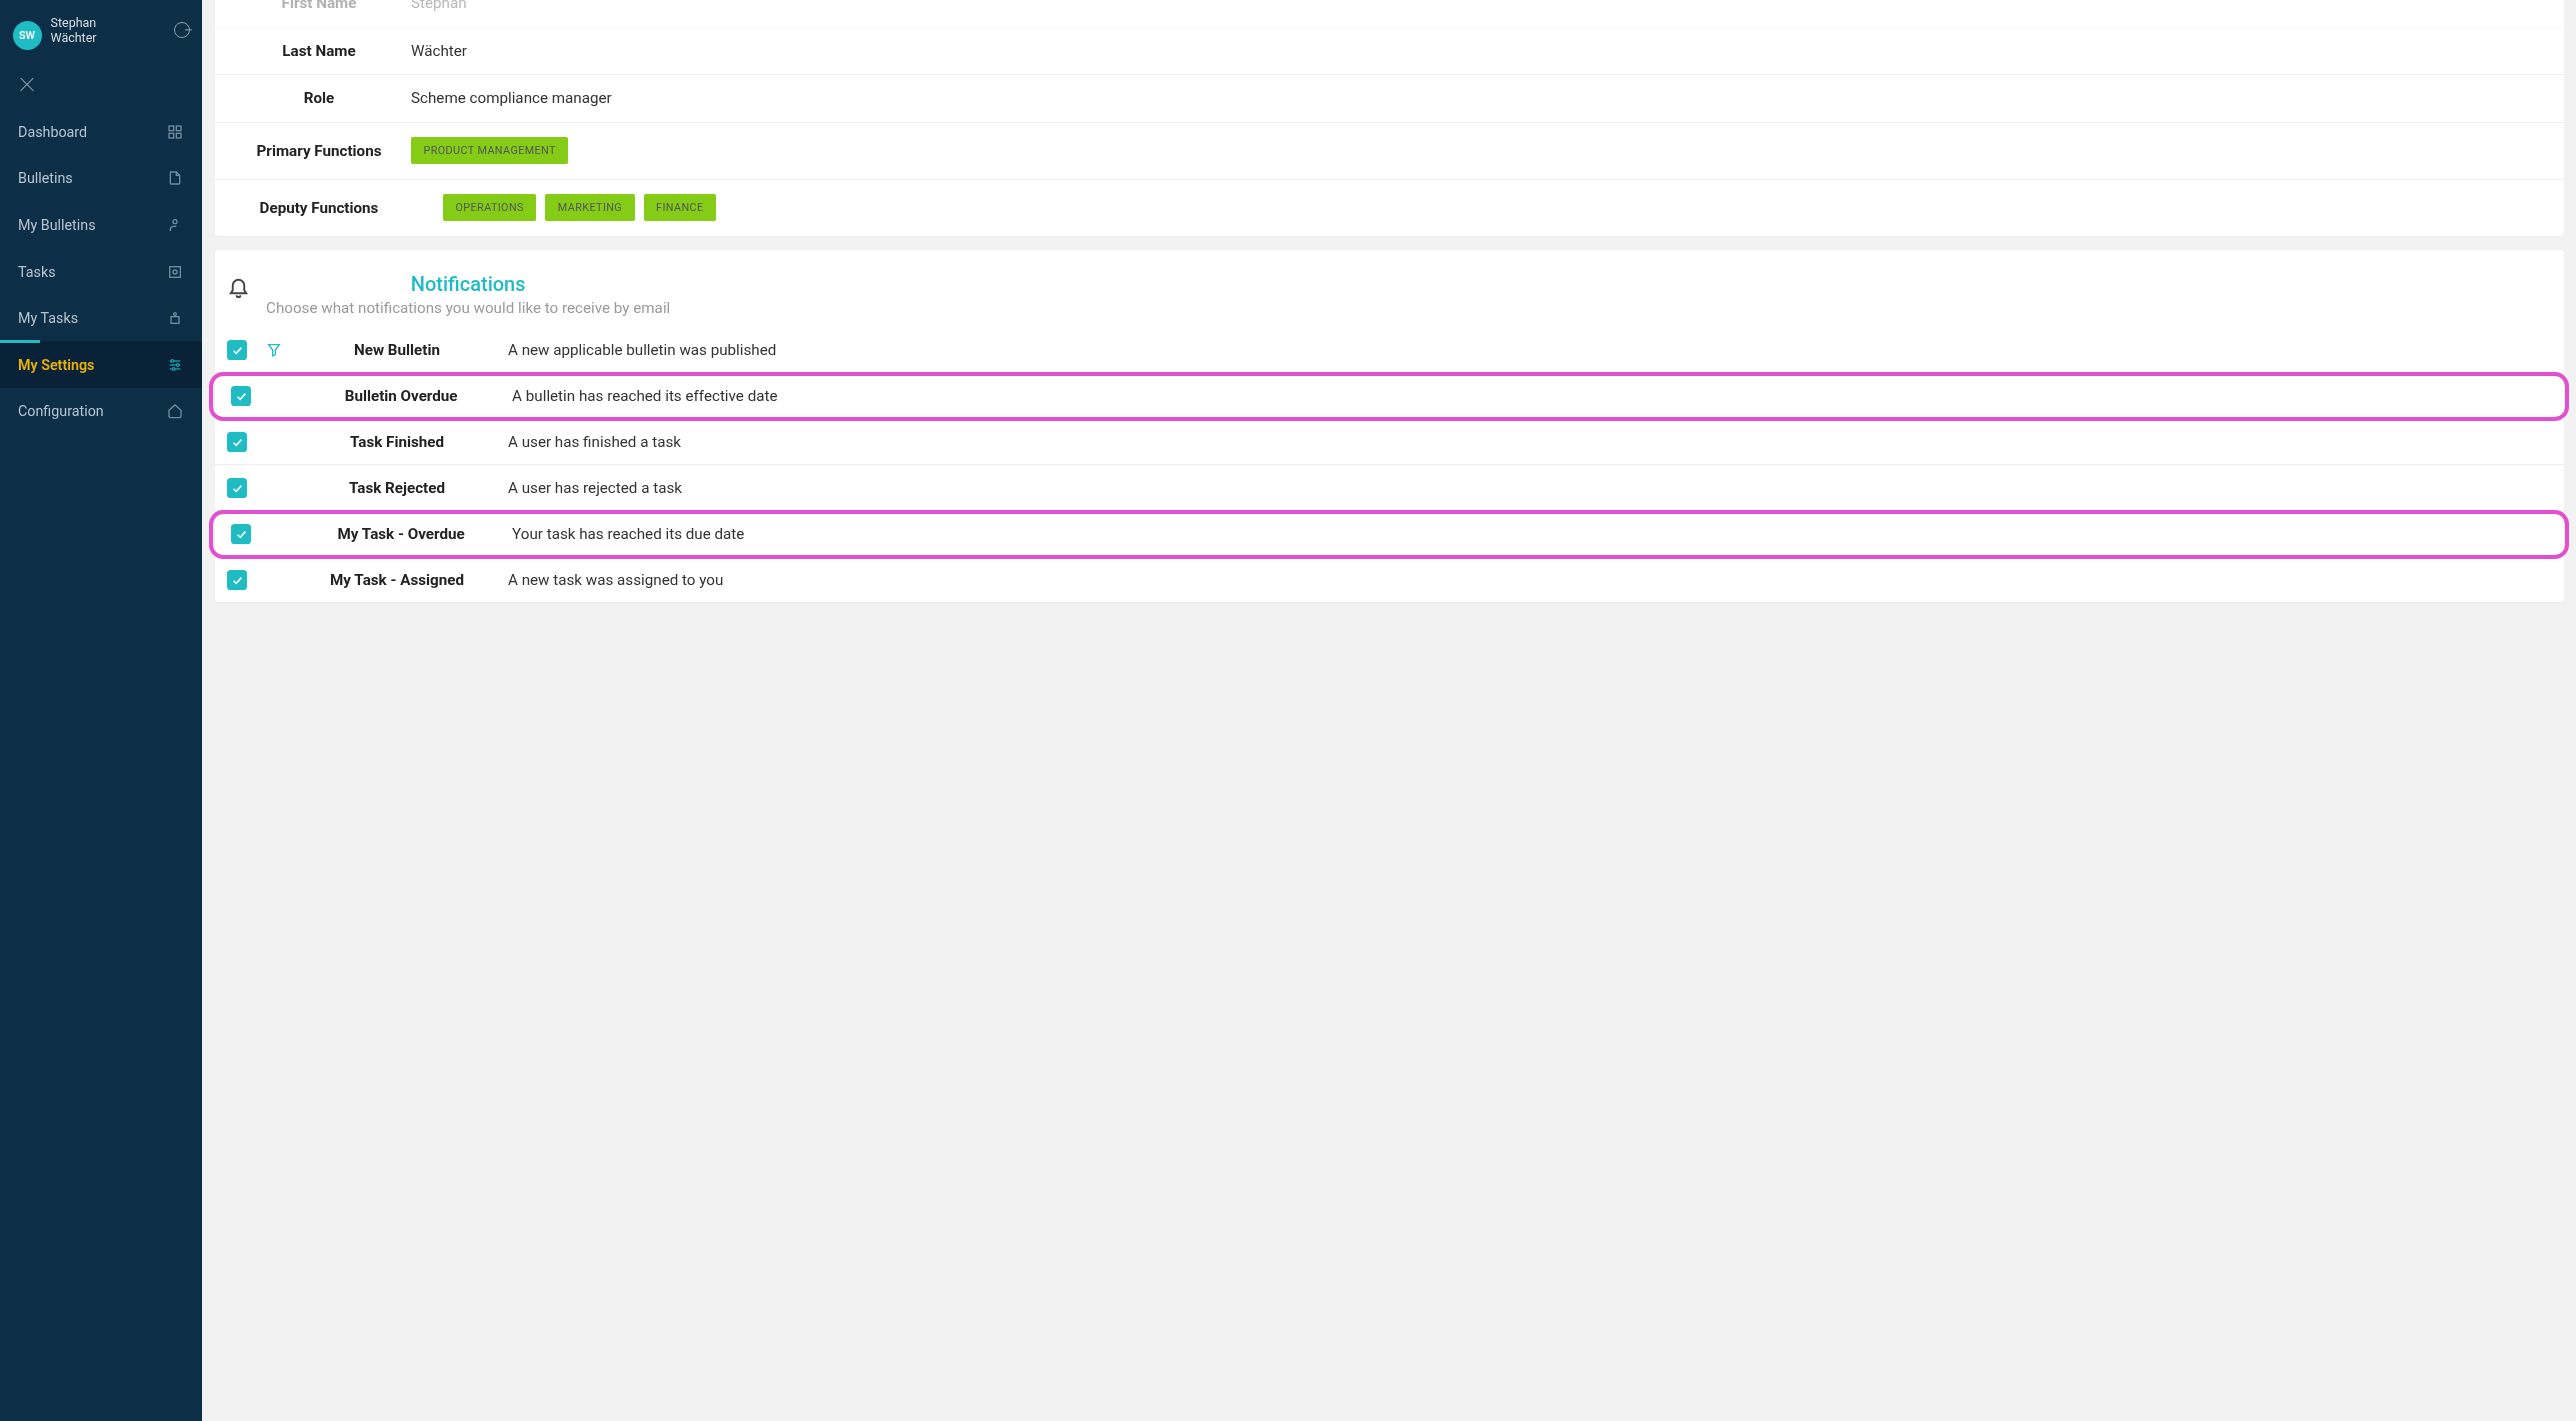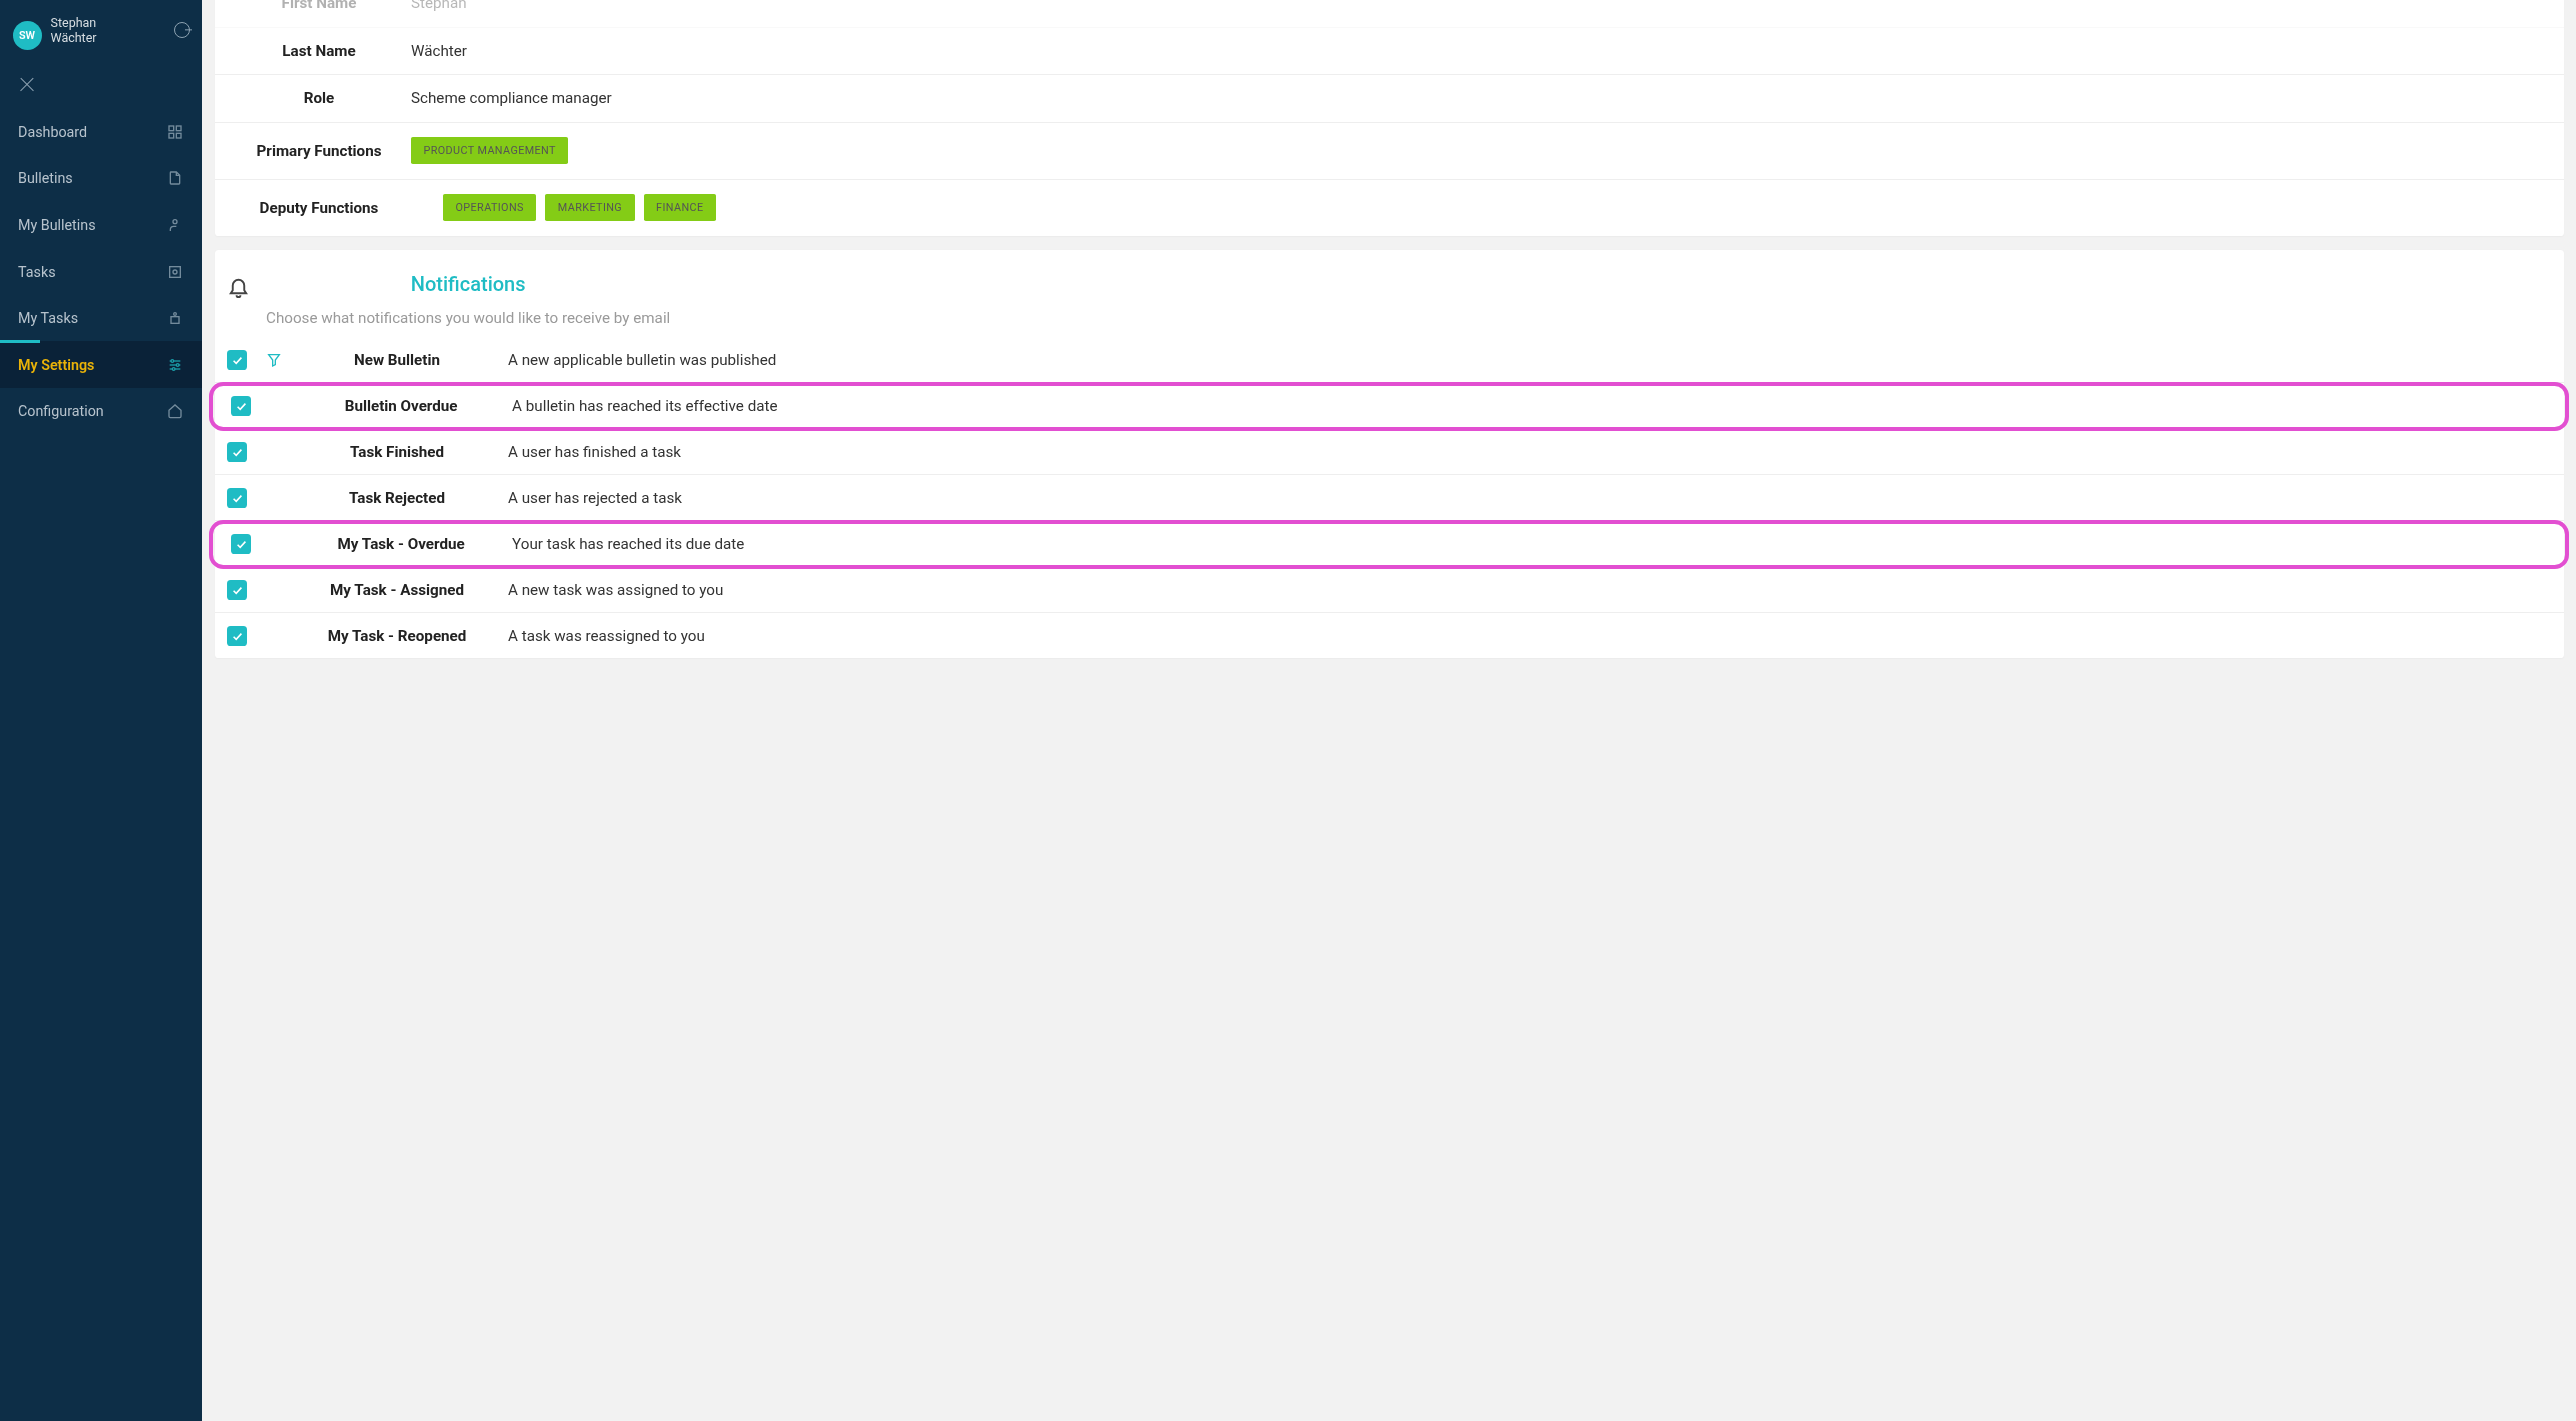--- a/index.html
+++ b/index.html
@@ -103,21 +103,21 @@
   .chip {
     background:#84cc16; color:#555;
     font-size:10.8px; font-weight:400; letter-spacing:0.4px;
     padding: 7.2px 12.5px; text-transform:uppercase;
     border-radius:1.8px;
   }
 
   
   .notif-head { display:flex; gap:16px; padding: 21.5px 12.5px 10.8px; align-items:flex-start; }
   .notif-head .bell { width:23px; height:23px; margin-top:3.6px; color:#444;}
-  .notif-title { display:flex; flex-direction:column; gap:13px; }
+  .notif-title { display:flex; flex-direction:column; gap:3px; }
   .notif-title .t1 { color:#1fbcc4; font-size:20px; font-weight:500; }
   .notif-title .t2 { color:#9a9a9a; font-size:15.2px; }
 
   
   .nlist { }
   .nrow {
     display:flex; align-items:center;
     border-bottom:0.9px solid #eee;
     padding: 12.5px 12.5px;
     gap: 19px;
@@ -341,29 +341,19 @@
           <span class="cb">
             <svg width="12.5" height="12.5" viewBox="0 0 24 24" fill="none" stroke="#fff" stroke-width="3">
                 <polyline points="5 13 10 18 20 7"></polyline>
               </svg>
           </span>
           <span class="filter-spacer"></span>
           <span class="ntitle">My Task - Assigned</span>
           <span class="ndesc">A new task was assigned to you</span>
         </div>
 
-        <div class="nrow">
-          <span class="cb">
-            <svg width="12.5" height="12.5" viewBox="0 0 24 24" fill="none" stroke="#fff" stroke-width="3">
-                <polyline points="5 13 10 18 20 7"></polyline>
-              </svg>
-          </span>
-          <span class="filter-spacer"></span>
-          <span class="ntitle">My Task - Reopened</span>
-          <span class="ndesc">A task was reassigned to you</span>
-        </div>
 
       </div>
     </section>
 
   </div>
 </main>
 
 
 </body></html>

